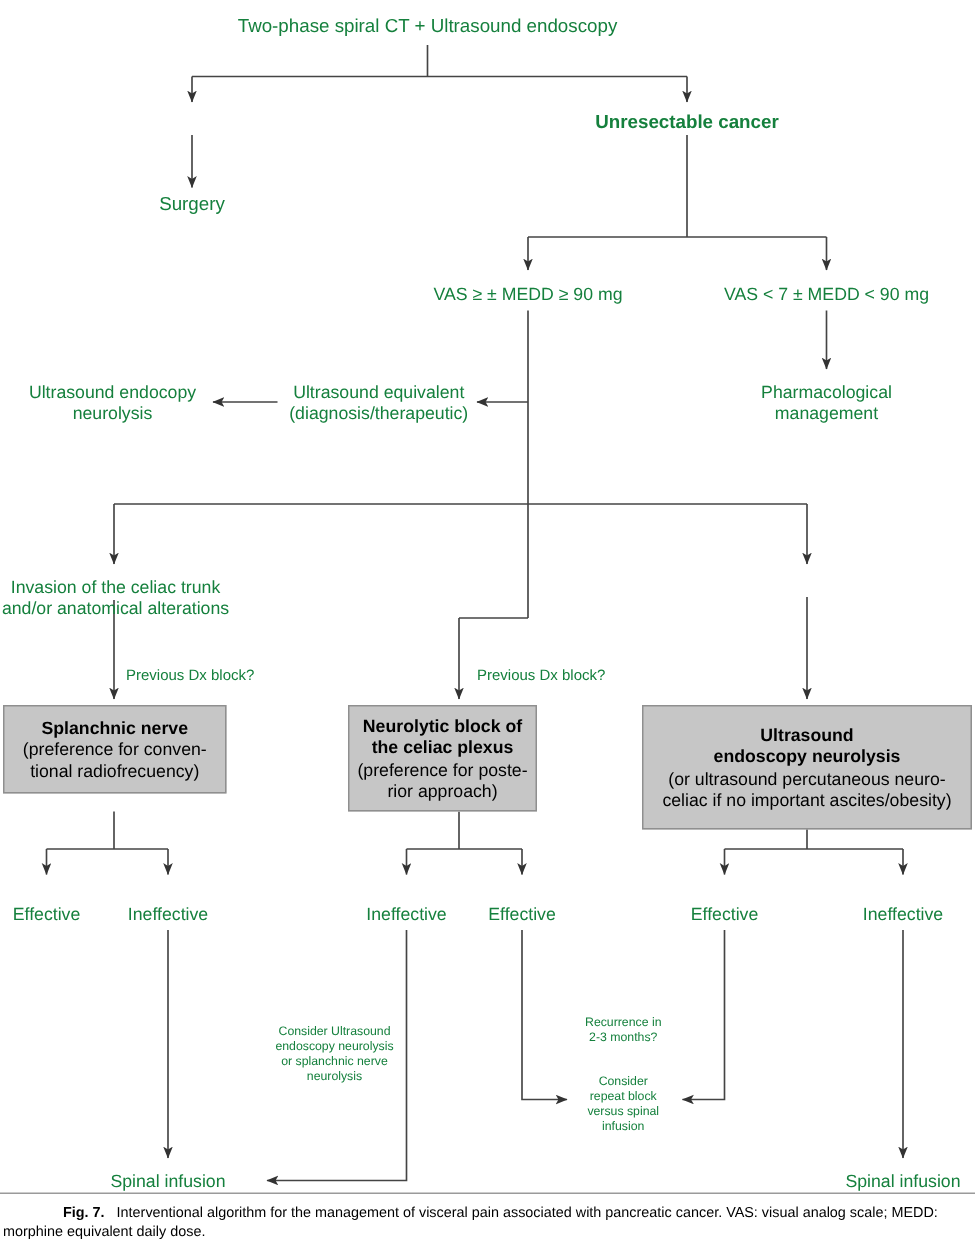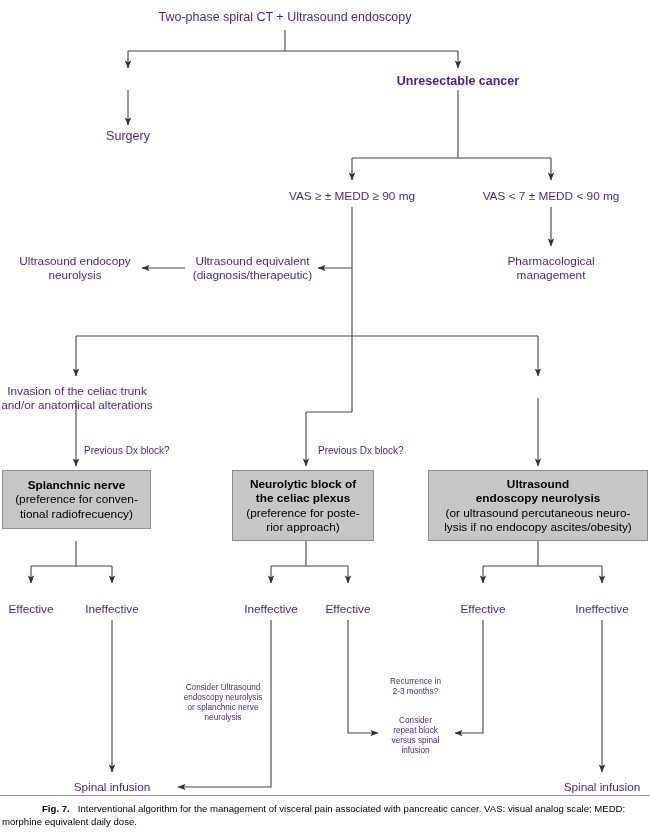--- a/index.html
+++ b/index.html
@@ -1,19 +1,19 @@
 <!DOCTYPE html>
 <html><head>
 <meta charset="utf-8">
 <style>
   html,body{margin:0;padding:0;background:#ffffff;}
   body{font-family:"Liberation Sans","DejaVu Sans",sans-serif;color:#000;}
   #page{position:relative;width:650px;height:839px;background:#fff;overflow:hidden;}
   #svg-layer{position:absolute;left:0;top:0;width:650px;height:839px;}
-  .node{position:absolute;text-align:center;line-height:1.22;color:#4c1d95;}
+  .node{position:absolute;text-align:center;line-height:1.22;color:#15803d;}
   .t13{font-size:12.5px;}
   .t12{font-size:11.8px;}
   .t9{font-size:10px;}
   .t8{font-size:8.2px;}
   .bold{font-weight:bold;}
   .graybox{position:absolute;background:#c6c6c6;border:1px solid #8f8f8f;
            box-sizing:border-box;display:flex;align-items:center;
            justify-content:center;text-align:center;line-height:1.22;}
   .graybox .ttl{font-weight:bold;}
   .caption{position:absolute;left:2px;top:802px;width:646px;
@@ -145,35 +145,35 @@
   </div>
 
   <div class="graybox t12" style="left:2px;top:470px;width:149px;height:59px;">
     <div>
       <div class="ttl">Splanchnic nerve</div>
       <div>(preference for conven-</div>
       <div>tional radiofrecuency)</div>
     </div>
   </div>
 
-  <div class="graybox t12" style="left:232px;top:470px;width:142px;height:71px;">
+  <div class="graybox t12" style="left:232px;top:470px;width:126px;height:71px;">
     <div>
       <div class="ttl">Neurolytic block of</div>
       <div class="ttl">the celiac plexus</div>
       <div>(preference for poste-</div>
       <div>rior approach)</div>
     </div>
   </div>
 
-  <div class="graybox t12" style="left:428px;top:470px;width:220px;height:71px;justify-content:center;">
+  <div class="graybox t12" style="left:428px;top:470px;width:220px;height:83px;justify-content:center;">
     <div>
       <div class="ttl">Ultrasound</div>
       <div class="ttl">endoscopy neurolysis</div>
       <div>(or ultrasound percutaneous neuro-</div>
-      <div>lysis if no endocopy ascites/obesity)</div>
+      <div>celiac if no important ascites/obesity)</div>
     </div>
   </div>
 
   <div class="node t12" style="left:-9px;top:602px;width:80px;">
     <span>Effective</span>
   </div>
   <div class="node t12" style="left:67px;top:602px;width:90px;">
     <span>Ineffective</span>
   </div>
 

